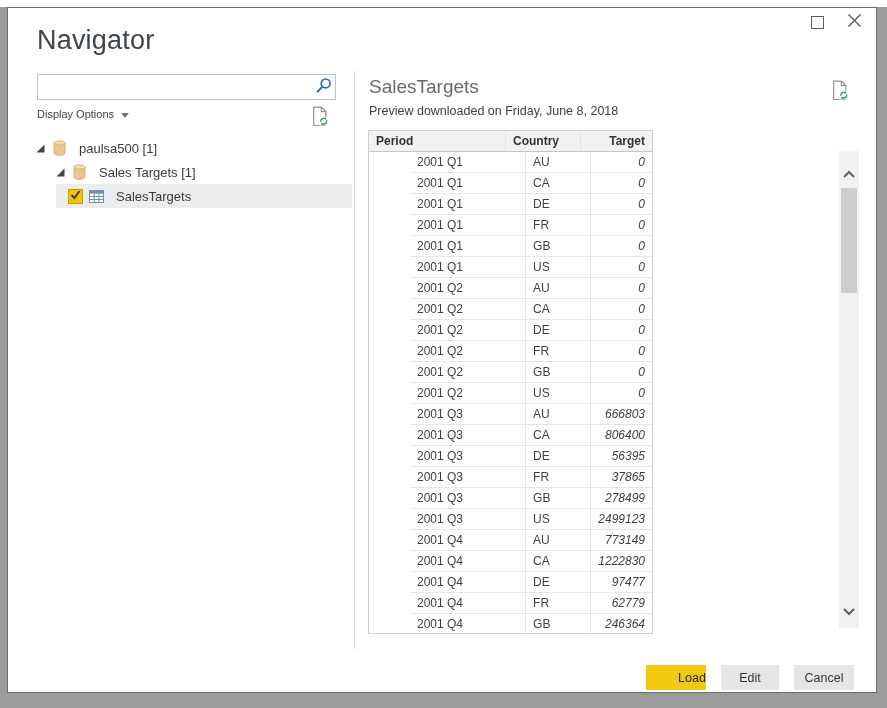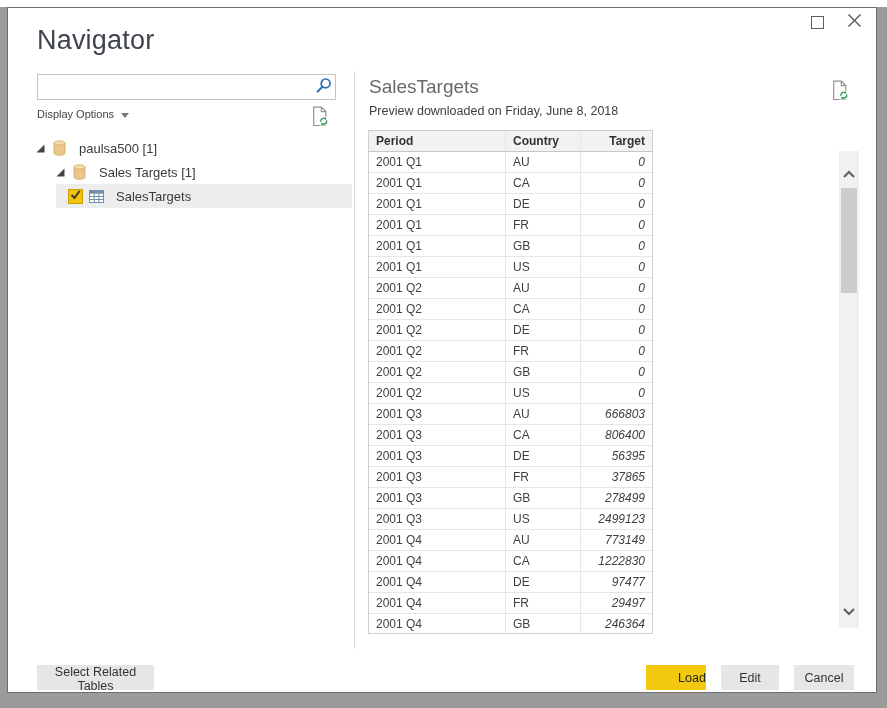--- a/index.html
+++ b/index.html
@@ -55,21 +55,21 @@
   .v-divider { position:absolute; left:346px; top:63px; width:1px; height:578px; background:#D9D9D9; }
   
   .preview-title { position:absolute; left:361px; top:68px; font-size:19px; font-weight:400; color:#696969; }
   .preview-subtitle { position:absolute; left:361px; top:96px; font-size:12.5px; color:#3E3E3E; }
   .preview-table {
     position:absolute; left:360px; top:122px; width:285px; height:504px;
     border:1px solid #CFCFCF; overflow:hidden; background:#fff;
   }
   .thead { display:flex; height:21px; background:#F2F2F2; border-bottom:1px solid #C6C6C6;text-align:center; }
   .thead .tcell { font-weight:bold; color:#333; }
-  .trow { display:flex; height:21px; border-bottom:1px solid #E6E6E6; background:#fff; }
+  .trow { display:flex; height:21px; border-bottom:1px solid #E6E6E6; background:#fff;margin-left:41px; }
   .tcell {
     font-size:12px; color:#3F3F3F; padding:0 7px; display:flex; align-items:center;
     white-space:nowrap; overflow:hidden;
   }
   .c0 { width:137px; border-right:1px solid #E6E6E6; }
   .c1 { width:75px;  border-right:1px solid #E6E6E6; }
   .c2 { width:71px;  justify-content:flex-end; }
   .trow .c2 { font-style:italic; }
   
   .scrollbar {
@@ -327,21 +327,21 @@
           <div class="tcell c2">1222830</div>
         </div>
         <div class="trow">
           <div class="tcell c0">2001 Q4</div>
           <div class="tcell c1">DE</div>
           <div class="tcell c2">97477</div>
         </div>
         <div class="trow">
           <div class="tcell c0">2001 Q4</div>
           <div class="tcell c1">FR</div>
-          <div class="tcell c2">29497</div>
+          <div class="tcell c2">62779</div>
         </div>
         <div class="trow">
           <div class="tcell c0">2001 Q4</div>
           <div class="tcell c1">GB</div>
           <div class="tcell c2">246364</div>
         </div>
       </div>
   </div>
 
   <div class="scrollbar">
@@ -355,18 +355,17 @@
     <div class="sb-thumb"></div>
     <div class="sb-down">
       <span>
         <svg width="14" height="9" viewBox="0 0 14 9">
             <polyline points="2,2 7,7 12,2" fill="none" stroke="#5F5F5F" stroke-width="2"></polyline>
           </svg>
       </span>
     </div>
   </div>
 
-  <button class="btn btn-select-related">Select Related Tables</button>
   <button class="btn btn-load">Load</button>
   <button class="btn btn-edit">Edit</button>
   <button class="btn btn-cancel">Cancel</button>
 
 </div>
 
 </body></html>

